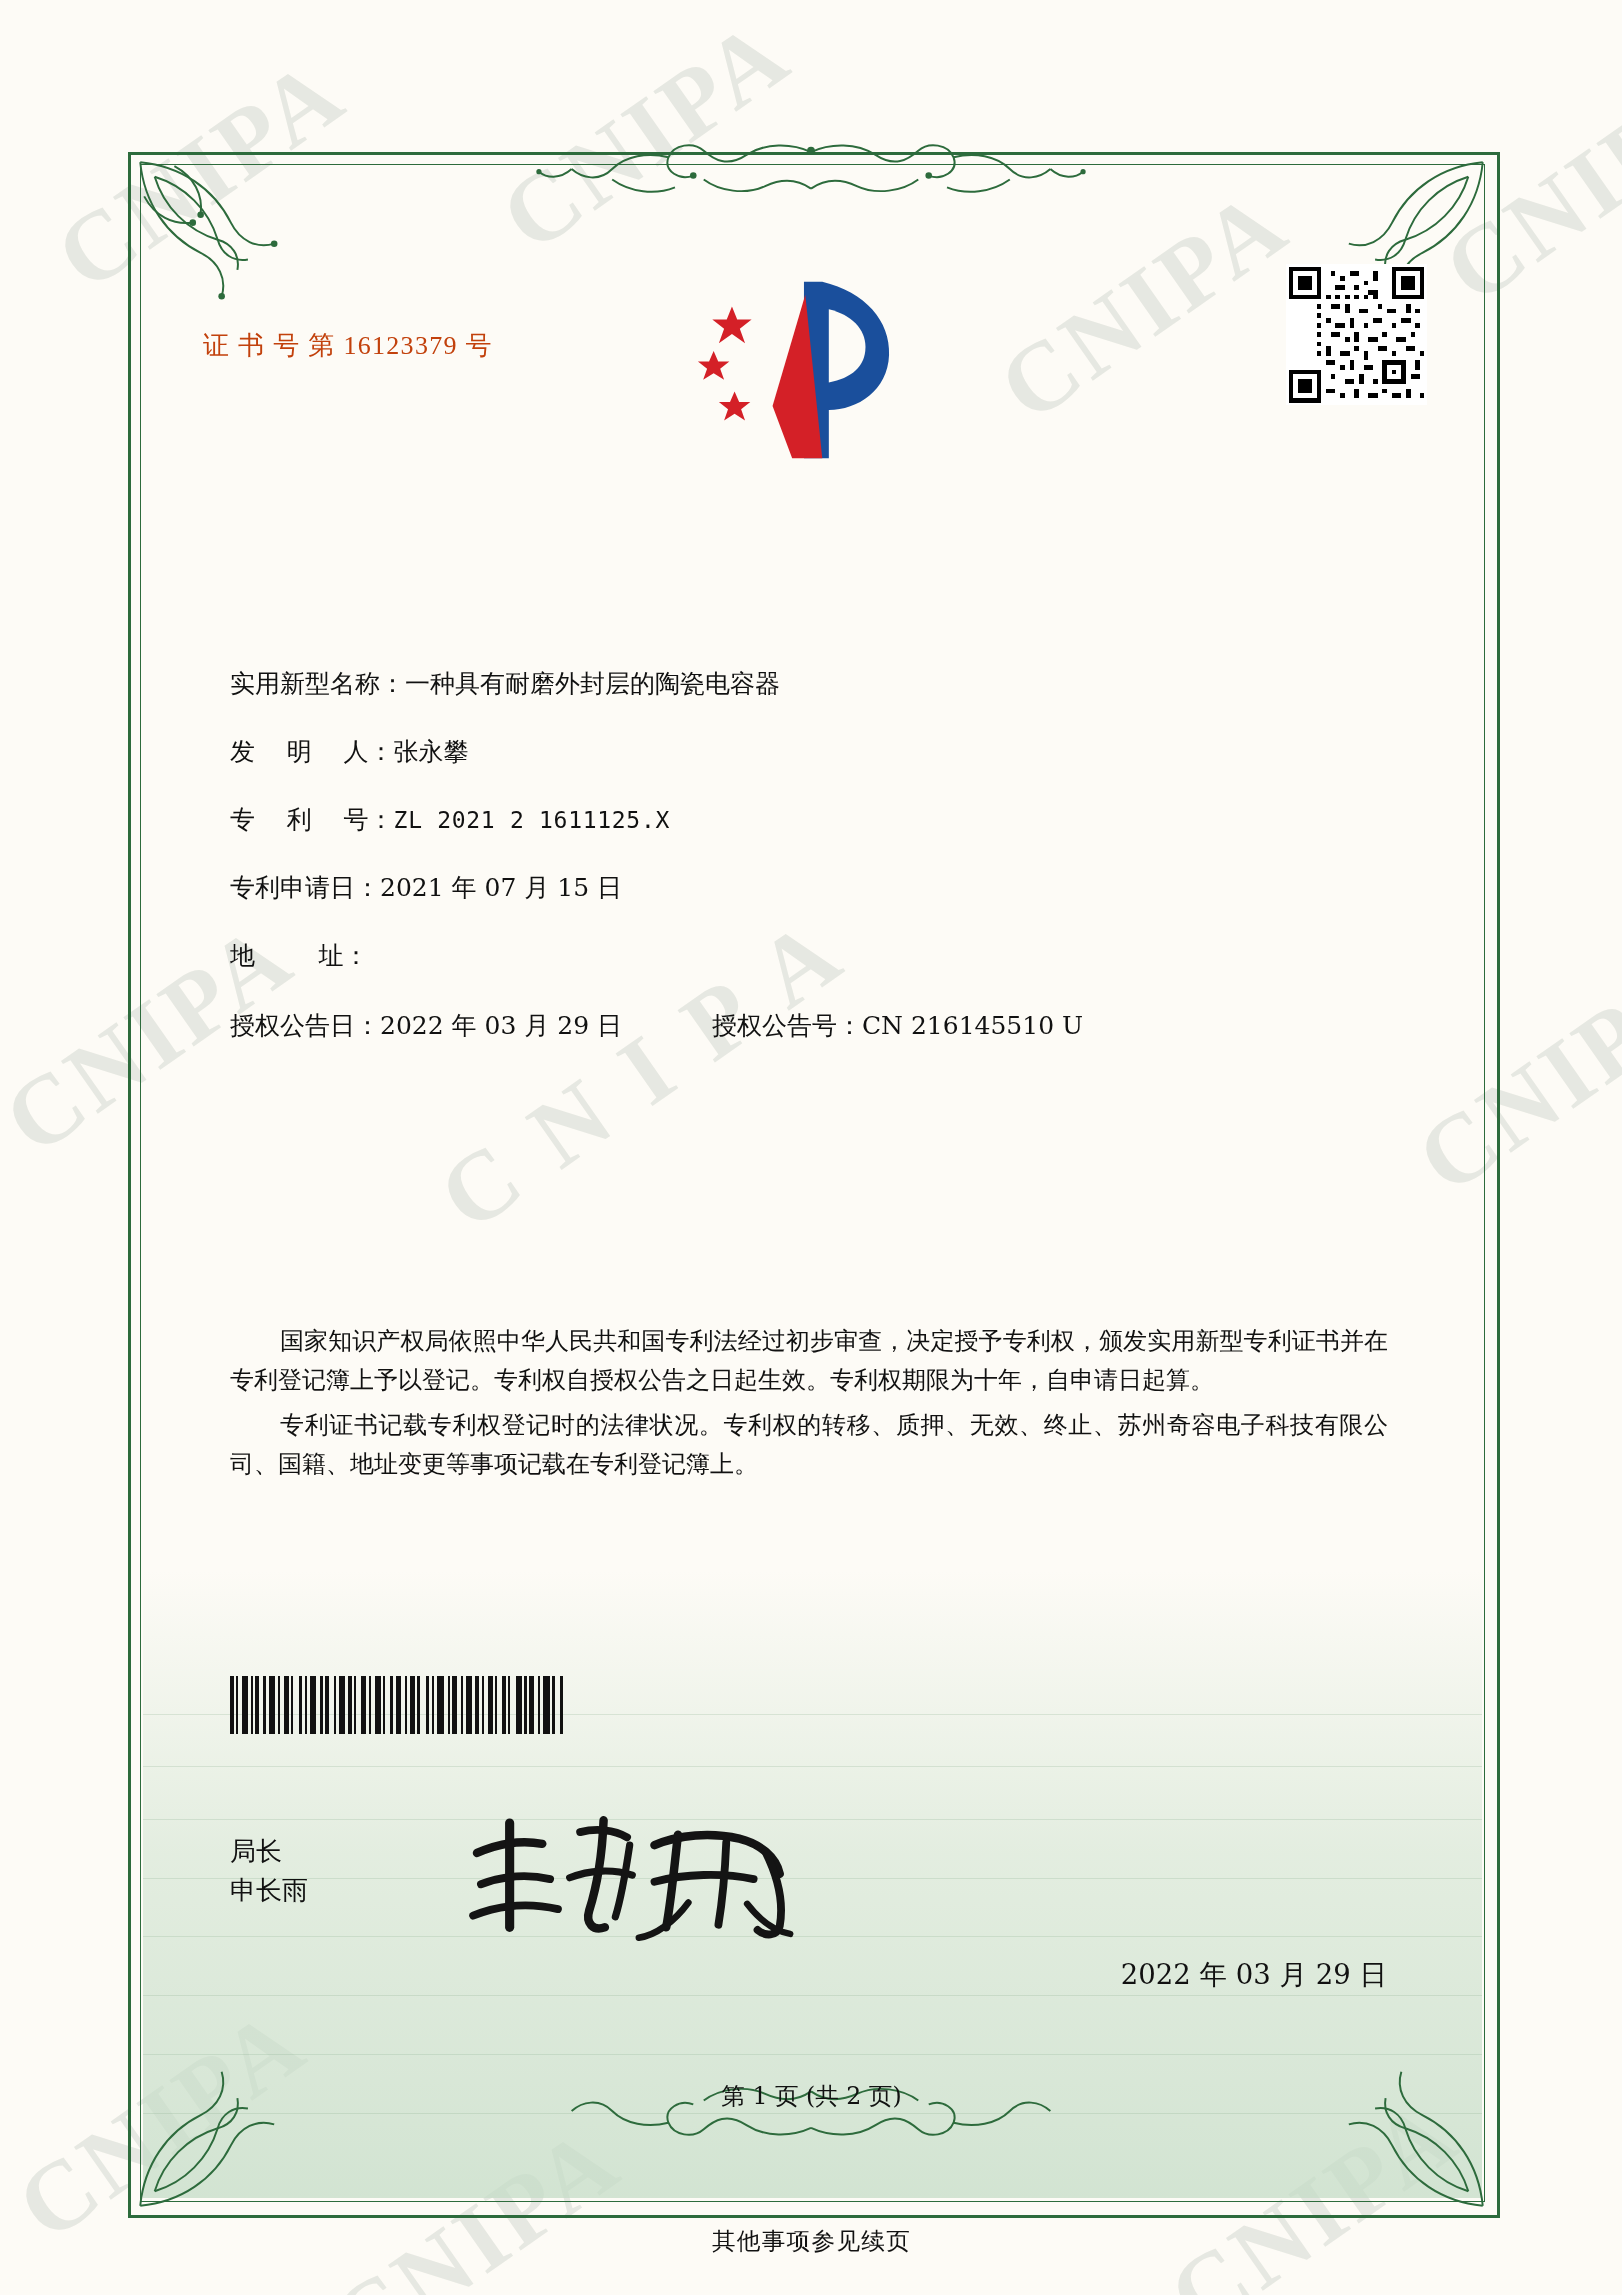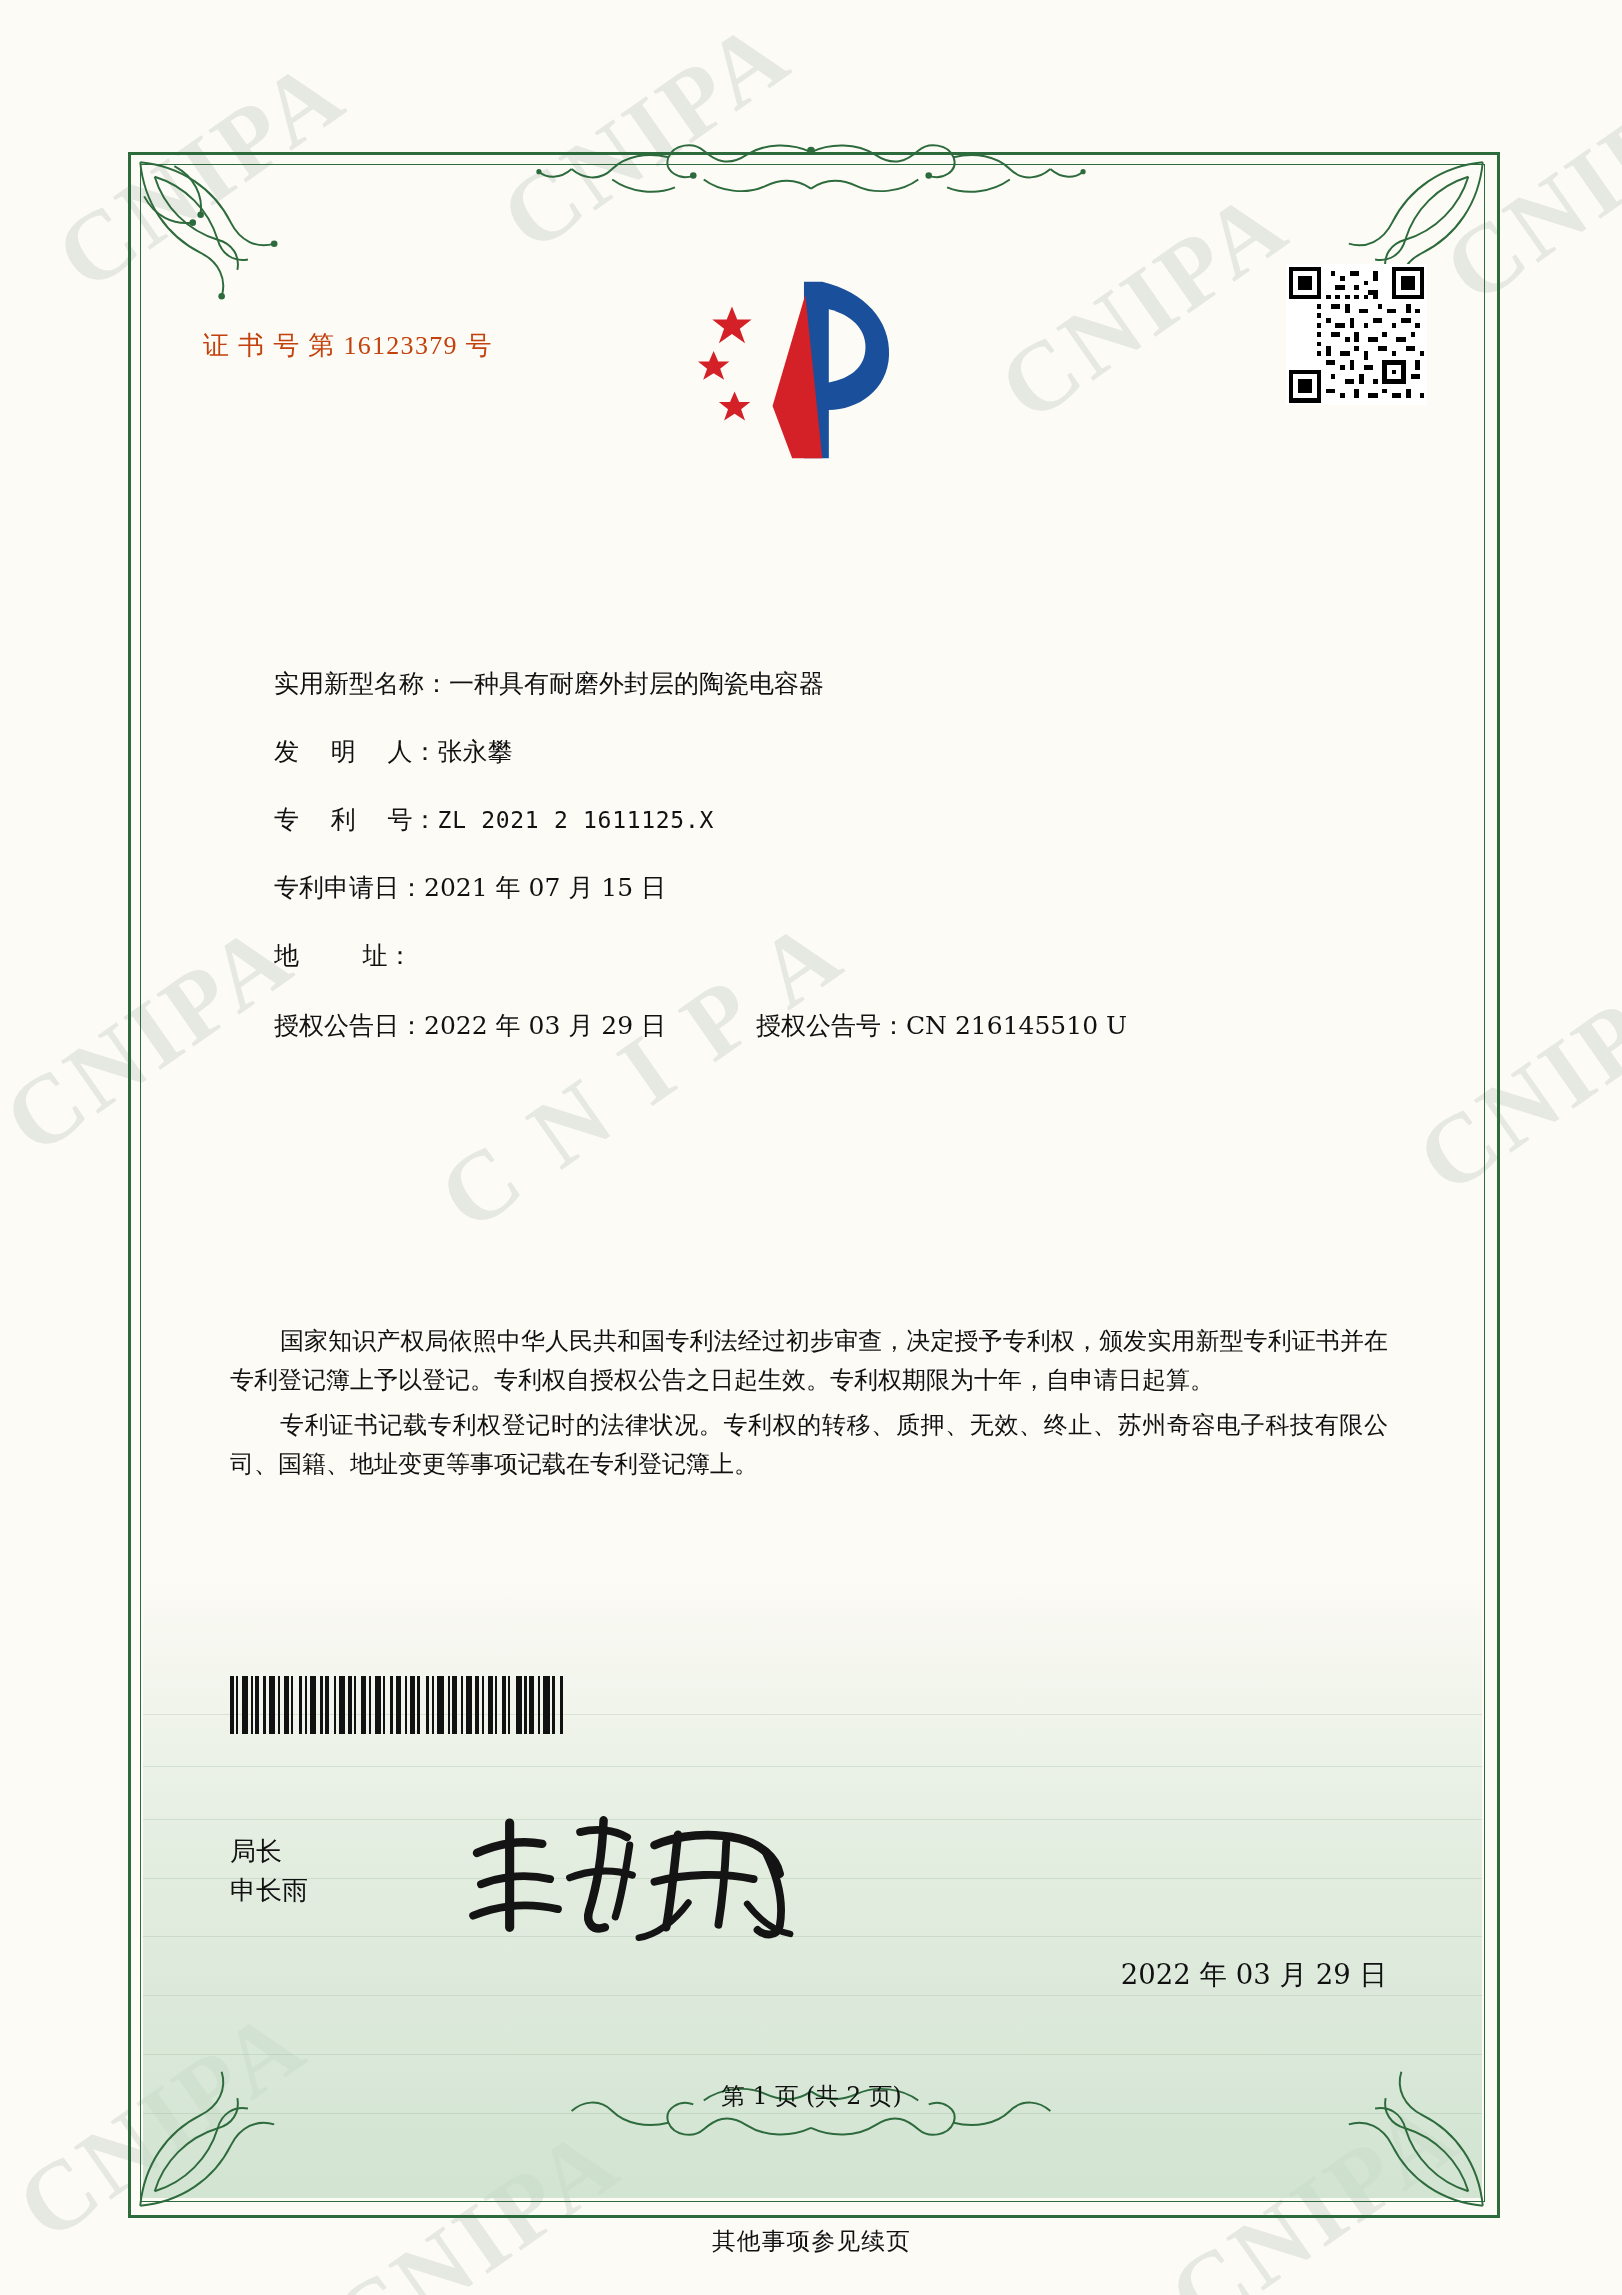--- a/index.html
+++ b/index.html
@@ -135,21 +135,20 @@
     display: flex;
     align-items: baseline;
     font-size: 25px;
     line-height: 1.2;
     color: #111;
     margin-bottom: 38px;
   }
   .f-label {
     white-space: pre;
     font-family: "DejaVu Serif", serif;
-    margin-left: 44px;
   }
   .f-value {
     font-family: "DejaVu Serif", serif;
   }
   .mono-val {
     font-family: "DejaVu Sans Mono", monospace;
     font-size: 23px;
     letter-spacing: 0.7px;
   }
 

